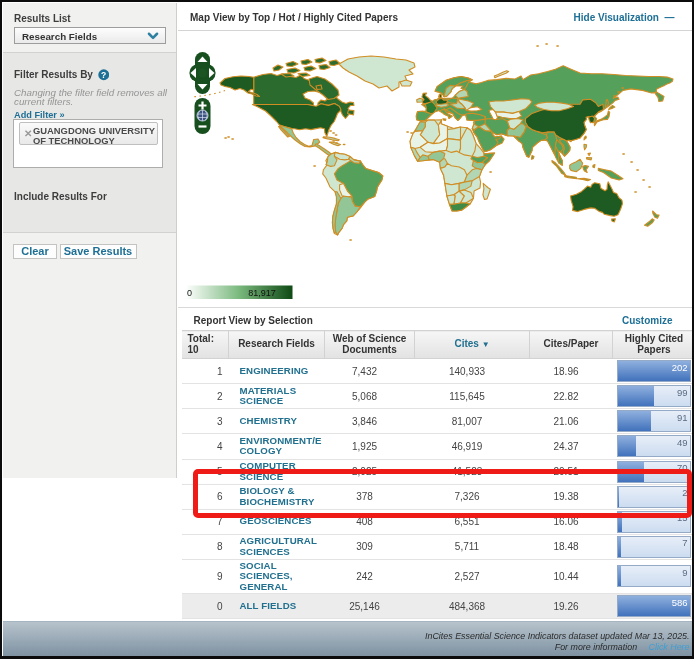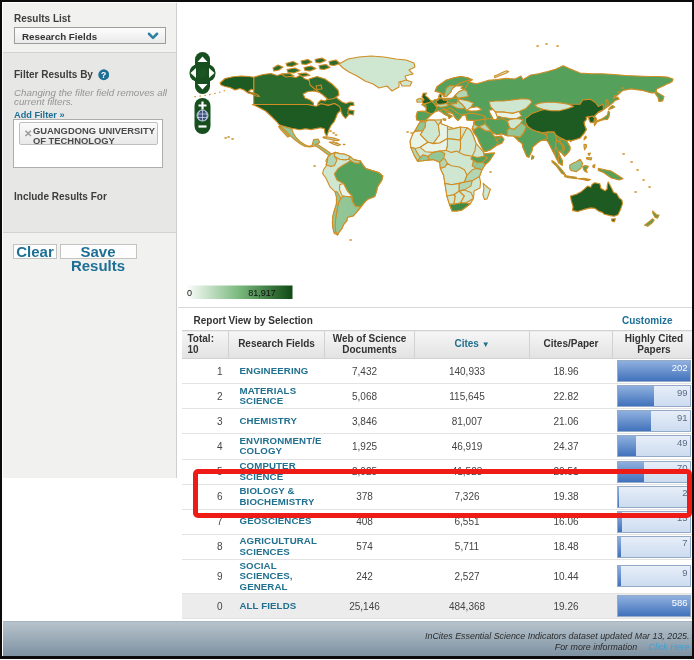--- a/index.html
+++ b/index.html
@@ -12,21 +12,21 @@
 .sb-label { position:absolute; font-weight:bold; font-size:10px; color:#3d3d3d; }
 .dropdown { position:absolute; left:11.5px; width:152px; height:16.5px; background:linear-gradient(#fdfdfd,#eaeaea); border:1px solid #9d9d9d; }
 .dropdown .dtext { position:absolute; left:7px; top:3px; font-weight:bold; font-size:9.8px; color:#333; }
 .dropdown .chev { position:absolute; right:3px; top:1.5px; width:18px; height:12px; }
 .note { position:absolute; left:11.5px; top:85px; width:166px; font-style:italic; font-size:9.8px; line-height:9.6px; color:#959595; }
 .addfilter { position:absolute; left:11.5px; top:107px; font-weight:bold; font-size:9.2px; color:#1d6f95; }
 #filterbox { position:absolute; left:10.5px; top:116.5px; width:150px; height:49px; background:#fff; border:1px solid #adadac; }
 #chip { position:absolute; left:5px; top:2px; width:139px; height:23px; background:linear-gradient(#fafafa,#e9e9e9); border:1px solid #bfbfbf; border-radius:2px; }
 #chip .x { position:absolute; left:4px; top:4.5px; color:#999; font-weight:bold; font-size:10px; }
 #chip .t { position:absolute; left:13px; top:3px; font-weight:bold; font-size:9.4px; line-height:10.4px; color:#4a4a4a; white-space:nowrap; }
-.btn { position:absolute; height:15px; background:#fdfdfd; border:1px solid #c3c3c2; color:#1d6f95; font-weight:bold; font-size:15px; text-align:center; line-height:13.5px; }
+.btn { position:absolute; height:15px; background:#fdfdfd; border:1px solid #c3c3c2; color:#1d6f95; font-weight:bold; font-size:11px; text-align:center; line-height:13.5px; }
 
 #main { position:absolute; left:177.5px; top:2.5px; width:514px; height:618.5px; background:#fff; }
 #maphead { position:absolute; left:0; top:0; width:100%; height:28.5px; border-bottom:1px solid #d4d4d4; }
 #maphead .t1 { position:absolute; left:12.5px; top:9px; font-weight:bold; font-size:10px; color:#333; }
 #maphead .t2 { position:absolute; right:17px; top:9px; font-weight:bold; font-size:10px; color:#1d6f95; }
 #mapzone { position:absolute; left:0; top:29px; width:514px; height:276px; background:#fff; border-bottom:1px solid #d9d9d9; }
 
 #reprow { position:absolute; left:0; top:306px; width:100%; height:21.5px; }
 #reprow .t1 { position:absolute; left:16px; top:6px; font-weight:bold; font-size:10px; color:#333; }
 #reprow .t2 { position:absolute; right:19px; top:6px; font-weight:bold; font-size:10px; color:#1d6f95; }
@@ -76,20 +76,24 @@
         <span class="x">✕</span>
         <div class="t">GUANGDONG UNIVERSITY<br>OF TECHNOLOGY</div>
       </div>
     </div>
     <div class="sb-label" style="left:11.5px; top:188px;">Include Results For</div>
     <div class="btn" style="left:10.5px; top:241.5px; width:44px;">Clear</div>
     <div class="btn" style="left:57px; top:241.5px; width:77px;">Save Results</div>
   </div>
 
   <div id="main">
+    <div id="maphead">
+      <div class="t1">Map View by Top / Hot / Highly Cited Papers</div>
+      <div class="t2">Hide Visualization &nbsp;—</div>
+    </div>
     <div id="mapzone">
 <svg width="514" height="277" viewBox="177 30 514 277" style="position:absolute;left:0;top:0;">
 <g stroke="#d08d24" stroke-linejoin="round" stroke-linecap="round">
 <path d="M252.7,75.2 L262.0,72.5 L270.0,71.5 L276.0,73.5 L282.0,71.8 L288.0,74.2 L295.0,75.5 L300.0,72.8 L303.0,76.5 L310.0,79.0 L314.0,75.5 L317.0,81.0 L322.0,85.5 L328.0,89.0 L333.0,93.0 L337.0,97.0 L341.0,100.0 L345.0,101.5 L349.0,100.0 L352.5,100.5 L353.0,103.5 L349.5,103.5 L347.0,106.5 L349.5,110.0 L347.0,113.5 L344.5,116.5 L341.5,113.0 L339.5,108.5 L338.4,104.4 L333.5,101.5 L327.4,103.4 L320.0,101.7 L315.1,104.2 L306.6,102.5 L252.7,102.5 Z" fill="#2b6b2e" stroke-width="1.1"></path>
 <path d="M302.0,92.0 L307.0,89.5 L313.0,89.0 L319.0,90.5 L325.0,93.0 L327.0,96.5 L324.0,99.0 L320.0,98.0 L317.0,101.0 L316.5,106.0 L314.5,110.0 L312.0,106.0 L312.5,101.0 L309.0,98.0 L304.0,96.0 Z" fill="#ffffff" stroke-width="1.1"></path>
 <path d="M308.0,77.0 L316.0,74.5 L324.0,77.0 L331.0,82.0 L337.0,88.0 L338.0,93.0 L333.0,96.5 L327.0,97.5 L322.0,93.0 L315.0,88.0 L309.0,83.0 Z" fill="#2b6b2e" stroke-width="1.1"></path>
 <path d="M272.0,66.0 L277.0,63.0 L282.0,65.0 L278.0,68.0 L273.0,69.0 Z" fill="#2b6b2e" stroke-width="1.1"></path>
 <path d="M285.0,61.5 L292.0,59.5 L297.0,62.0 L291.0,64.5 L286.0,64.0 Z" fill="#2b6b2e" stroke-width="1.1"></path>
 <path d="M300.0,59.0 L307.0,57.5 L311.0,60.0 L305.0,62.5 L301.0,62.0 Z" fill="#2b6b2e" stroke-width="1.1"></path>
 <path d="M314.0,57.5 L321.0,56.0 L325.0,58.5 L319.0,61.0 L315.0,60.5 Z" fill="#2b6b2e" stroke-width="1.1"></path>
@@ -369,21 +373,21 @@
               <td>
                 <div class="barwrap">
                   <div class="barfill" style="width:4px"></div>
                   <div class="barnum">15</div>
                 </div>
               </td>
             </tr>
         <tr style="height:24.6px">
               <td class="rk">8</td>
               <td class="fld">AGRICULTURAL<br>SCIENCES</td>
-              <td class="num" style="padding-right:10px">574</td>
+              <td class="num" style="padding-right:10px">309</td>
               <td class="num" style="padding-right:10px">5,711</td>
               <td class="num" style="padding-right:10px">18.48</td>
               <td>
                 <div class="barwrap">
                   <div class="barfill" style="width:3px"></div>
                   <div class="barnum">7</div>
                 </div>
               </td>
             </tr>
         <tr style="height:34.7px">

